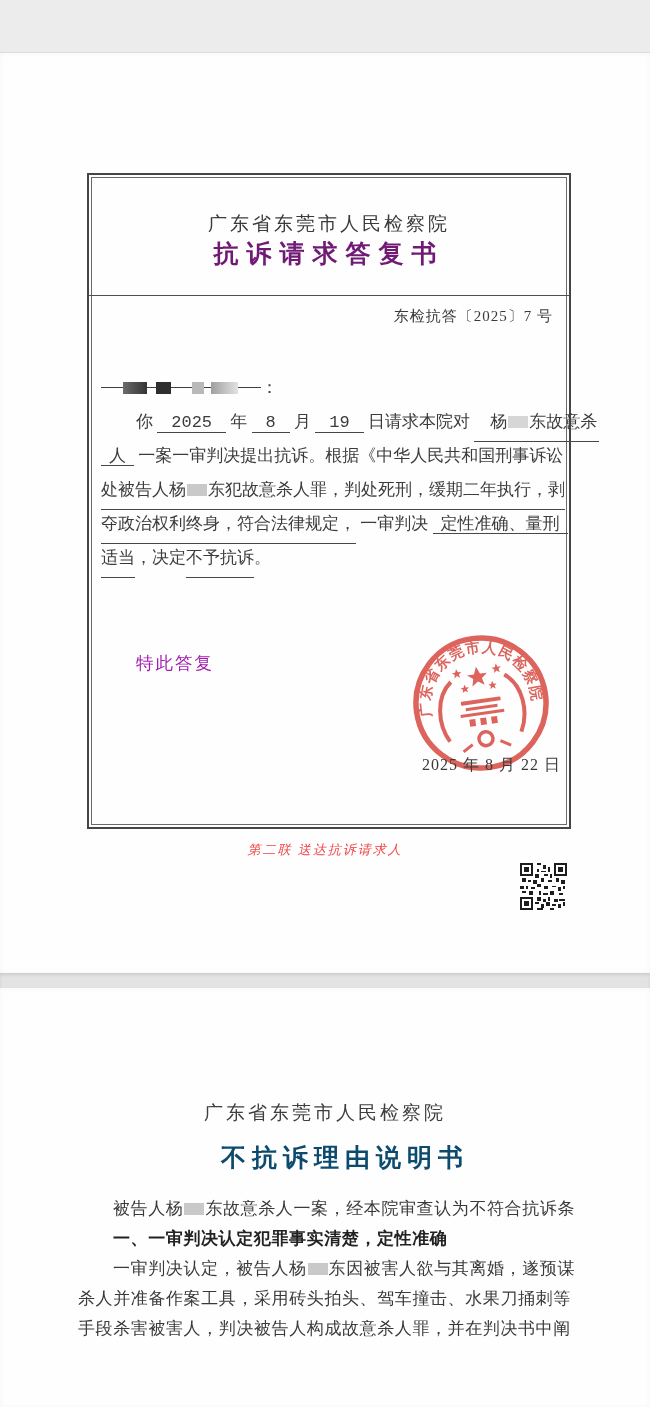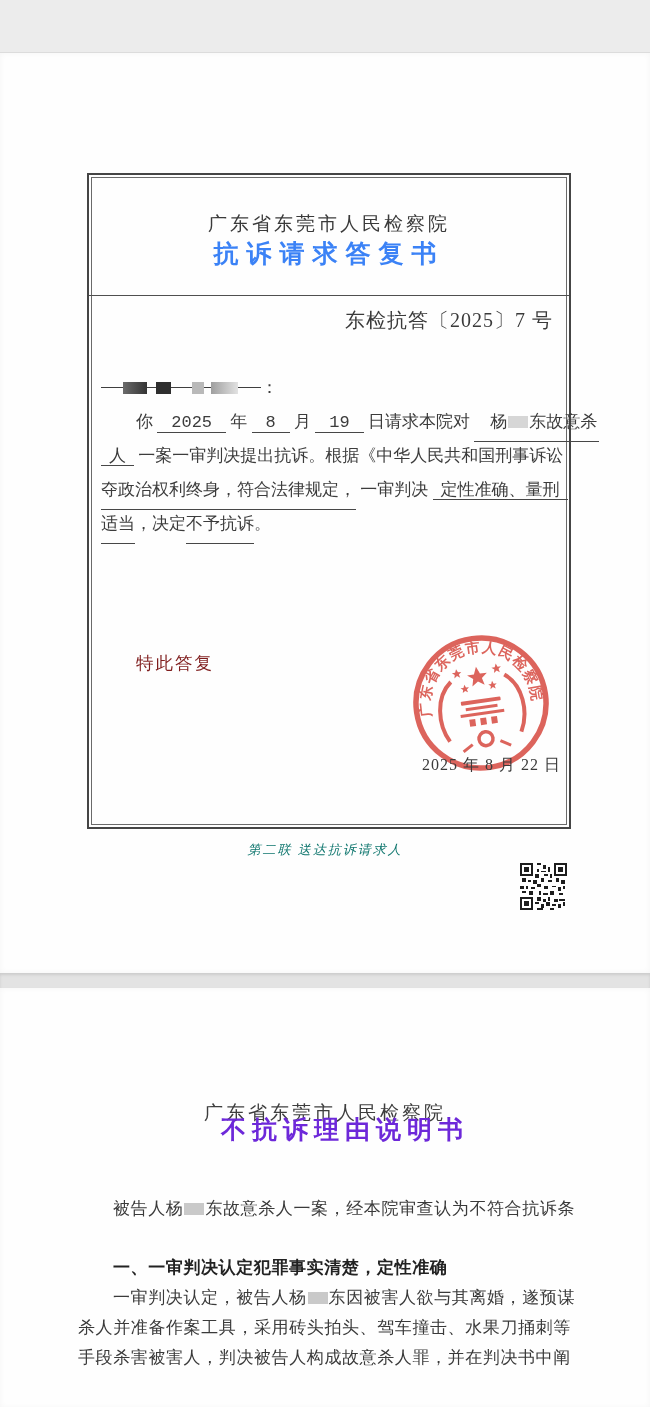--- a/index.html
+++ b/index.html
@@ -23,65 +23,65 @@
   .form-box-inner{
     position:absolute;left:2px;top:2px;right:2px;bottom:2px;
     border:1px solid #6a6a6a;
   }
   .org-line{
     position:absolute;left:0;right:0;top:36px;text-align:center;
     font-size:19px;letter-spacing:3px;color:#3a3a3a;
   }
   .doc-title{
     position:absolute;left:0;right:0;top:62px;text-align:center;
-    font-size:25px;font-weight:700;letter-spacing:8px;color:#3b82f6;
+    font-size:25px;font-weight:700;letter-spacing:8px;color:#701a75;
   }
   .sep-rule{position:absolute;left:0;right:0;top:120px;border-top:1.5px solid #4f4f4f;}
-  .doc-no{position:absolute;right:16px;top:132px;font-size:20px;letter-spacing:1px;color:#3a3a3a;}
+  .doc-no{position:absolute;right:16px;top:132px;font-size:15px;letter-spacing:1px;color:#3a3a3a;}
 
   .body1{position:absolute;left:12px;top:196px;width:462px;font-size:17px;color:#3c3c3c;}
   .ln{height:34px;line-height:34px;white-space:nowrap;}
   .indent{padding-left:35px;}
   .u{border-bottom:1.2px solid #474747;padding-bottom:10px;}
   .pad-s{padding:0 8px;}
   .pad-m{padding:0 14px;font-family:Liberation Mono, monospace;}
   .pad-l{padding-left:16px;padding-right:2px;}
 
   .redact{display:inline-block;height:12px;vertical-align:-1px;}
   .rd1{width:24px;background:linear-gradient(90deg,#6b6b6b,#343434);margin-left:22px;}
   .rd2{width:15px;background:#2e2e2e;margin-left:9px;}
   .rd3{width:12px;background:#b9b9b9;margin-left:21px;}
   .rd4{width:27px;background:linear-gradient(90deg,#9f9f9f,#e2e2e2);margin-left:7px;}
   .rd-name{width:20px;background:#d6d6d6;margin:0 1px;}
   .rd-name2{width:20px;background:#c9c9c9;margin:0 1px;}
   .addr-rule{display:inline-block;border-bottom:1.3px solid #3f3f3f;width:160px;height:16px;}
 
-  .closing{position:absolute;left:47px;top:476px;font-size:17.5px;letter-spacing:2px;color:#7f1d1d;}
+  .closing{position:absolute;left:47px;top:476px;font-size:17.5px;letter-spacing:2px;color:#a21caf;}
 
   .seal{position:absolute;left:318px;top:450px;width:148px;height:154px;mix-blend-mode:multiply;}
   .date-line{position:absolute;right:8px;top:580px;font-size:16px;letter-spacing:1px;color:#3b3b3b;}
 
   .footer-note{
     position:absolute;left:0;right:0;top:788px;text-align:center;
-    font-style:italic;font-size:13px;letter-spacing:2px;color:#0f766e;
+    font-style:italic;font-size:13px;letter-spacing:2px;color:#ef4444;
   }
   .qr{position:absolute;left:520px;top:810px;width:47px;height:47px;}
 
   
   .org-line2{
     position:absolute;left:0;right:0;top:112px;text-align:center;
     font-size:19px;letter-spacing:3px;color:#3e3e3e;
   }
   .doc-title2{
-    position:absolute;left:0;right:0;top:125px;text-align:center;
-    font-size:25px;font-weight:700;letter-spacing:6px;color:#6d28d9;padding-left:40px;
+    position:absolute;left:0;right:0;top:153px;text-align:center;
+    font-size:25px;font-weight:700;letter-spacing:6px;color:#0c4a6e;padding-left:40px;
   }
   .body2{position:absolute;left:78px;top:206px;width:505px;font-size:17px;color:#3a3a3a;letter-spacing:0.6px;}
   .ln2{height:30px;line-height:30px;white-space:nowrap;}
-  .bold-head{font-weight:700;color:#222;margin-top:29px;}
+  .bold-head{font-weight:700;color:#222;}
 </style>
 </head>
 <body>
 
 <div class="topband"></div>
 
 <div class="page page1">
   <div class="form-box">
     <div class="form-box-inner"></div>
 
@@ -100,20 +100,23 @@
         <span>年</span>
         <span class="u pad-m">8</span>
         <span>月</span>
         <span class="u pad-m">19</span>
         <span>日请求本院对</span>
         <span class="u pad-l"><span>杨</span><span class="redact rd-name"></span><span>东故意杀</span></span>
       </div>
       <div class="ln">
         <span class="u pad-s">人</span>
         <span>一案一审判决提出抗诉。根据《中华人民共和国刑事诉讼</span>
+      </div>
+      <div class="ln">
+        <span class="u"><span>处被告人杨</span><span class="redact rd-name2"></span><span>东犯故意杀人罪，判处死刑，缓期二年执行，剥</span></span>
       </div>
       <div class="ln">
         <span class="u">夺政治权利终身，符合法律规定，</span>
         <span>一审判决</span>
         <span class="u pad-s">定性准确、量刑</span>
       </div>
       <div class="ln">
         <span class="u">适当</span><span>，决定</span><span class="u">不予抗诉</span><span>。</span>
       </div>
     </div>

